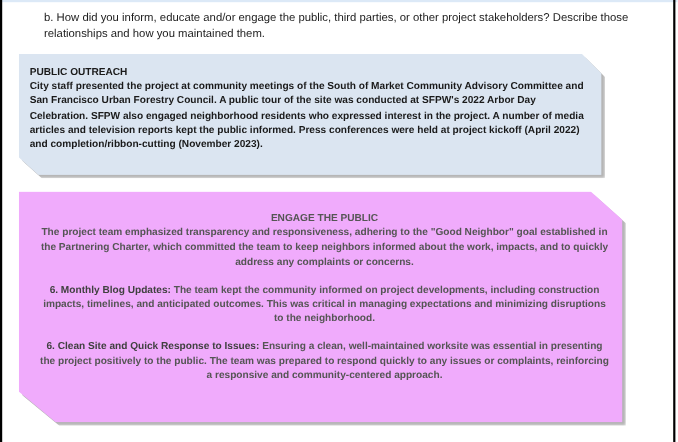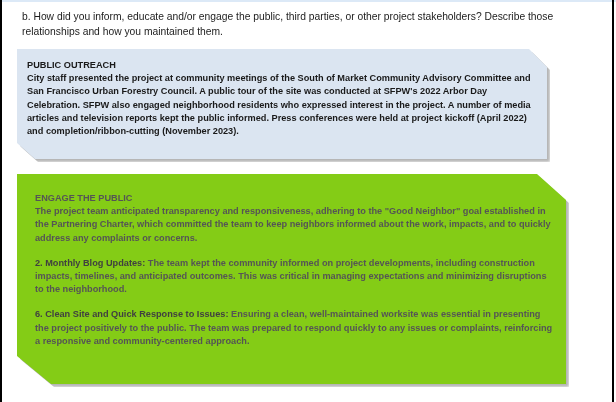--- a/index.html
+++ b/index.html
@@ -9,41 +9,42 @@
   }
   .page {
     position: absolute; left: 0; top: 0; width: 616px; height: 402px;
     background: #ffffff;
   }
   .top-line { position: absolute; left: 0; top: 0; width: 616px; height: 2px; background: #dce9f7; }
   .left-border { position: absolute; left: 0; top: 0; width: 2px; height: 402px; background: #000; }
   .right-border { position: absolute; left: 612px; top: 0; width: 2px; height: 402px; background: #000; }
 
   .question {
-    position: absolute; left: 22px; top: 9px; width: 560px;
+    position: absolute; left: 40px; top: 9px; width: 560px;
     font-size: 10.3px; line-height: 15px; color: #1c1c1c;
   }
 
   .box-wrap { position: absolute; }
   .box-shadow {
     position: absolute; background: #a6a6a6; filter: blur(1.5px); opacity: 0.85;
   }
   .box {
     position: absolute; left: 0; top: 0;
   }
   .box1 {
     background: #dbe5f1;
     clip-path: polygon(0 0, calc(100% - 18px) 0, 100% 18px, 100% 100%, 18px 100%, 0 calc(100% - 16px));
   }
   .box1-shadow {
     clip-path: polygon(0 0, calc(100% - 18px) 0, 100% 18px, 100% 100%, 18px 100%, 0 calc(100% - 16px));
   }
   .box2 {
-    background: #84cc16;
+    background: #f0abfc;
     clip-path: polygon(0 0, calc(100% - 29px) 0, 100% 26px, 100% 100%, 34px 100%, 0 calc(100% - 28px));
+    text-align: center;
   }
   .box2-shadow {
     clip-path: polygon(0 0, calc(100% - 29px) 0, 100% 26px, 100% 100%, 34px 100%, 0 calc(100% - 28px));
   }
   .box-content { position: absolute; }
   .heading { font-weight: bold; font-size: 9.2px; line-height: 13.2px; }
   .para { font-size: 9.2px; line-height: 13.2px; font-weight: bold; }
   .box1 .heading, .box1 .para { color: #1a1a1a; }
   .box2 .heading, .box2 .para { color: #555555; }
   .box2 .para b { color: #404040; }
@@ -67,21 +68,21 @@
         <div class="para">City staff presented the project at community meetings of the South of Market Community Advisory Committee and San Francisco Urban Forestry Council. A public tour of the site was conducted at SFPW's 2022 Arbor Day Celebration. SFPW also engaged neighborhood residents who expressed interest in the project. A number of media articles and television reports kept the public informed. Press conferences were held at project kickoff (April 2022) and completion/ribbon-cutting (November 2023).</div>
       </div>
     </div>
   </div>
 
   <div class="box-wrap" style="left:17px; top:174px; width:549px; height:210px;">
     <div class="box-shadow box2-shadow" style="left:3px; top:3px; width:549px; height:210px;"></div>
     <div class="box box2" style="width:549px; height:210px;">
       <div class="box-content" style="left:18px; top:18px; width:520px;">
         <div class="heading">ENGAGE THE PUBLIC</div>
-        <div class="para">The project team anticipated transparency and responsiveness, adhering to the "Good Neighbor" goal established in the Partnering Charter, which committed the team to keep neighbors informed about the work, impacts, and to quickly address any complaints or concerns.</div>
+        <div class="para">The project team emphasized transparency and responsiveness, adhering to the "Good Neighbor" goal established in the Partnering Charter, which committed the team to keep neighbors informed about the work, impacts, and to quickly address any complaints or concerns.</div>
         <div class="gap"></div>
-        <div class="para"><b>2. Monthly Blog Updates:</b><span> The team kept the community informed on project developments, including construction impacts, timelines, and anticipated outcomes. This was critical in managing expectations and minimizing disruptions to the neighborhood.</span></div>
+        <div class="para"><b>6. Monthly Blog Updates:</b><span> The team kept the community informed on project developments, including construction impacts, timelines, and anticipated outcomes. This was critical in managing expectations and minimizing disruptions to the neighborhood.</span></div>
         <div class="gap"></div>
         <div class="para"><b>6. Clean Site and Quick Response to Issues:</b><span> Ensuring a clean, well-maintained worksite was essential in presenting the project positively to the public. The team was prepared to respond quickly to any issues or complaints, reinforcing a responsive and community-centered approach.</span></div>
       </div>
     </div>
   </div>
 </div>
 
 </body></html>

